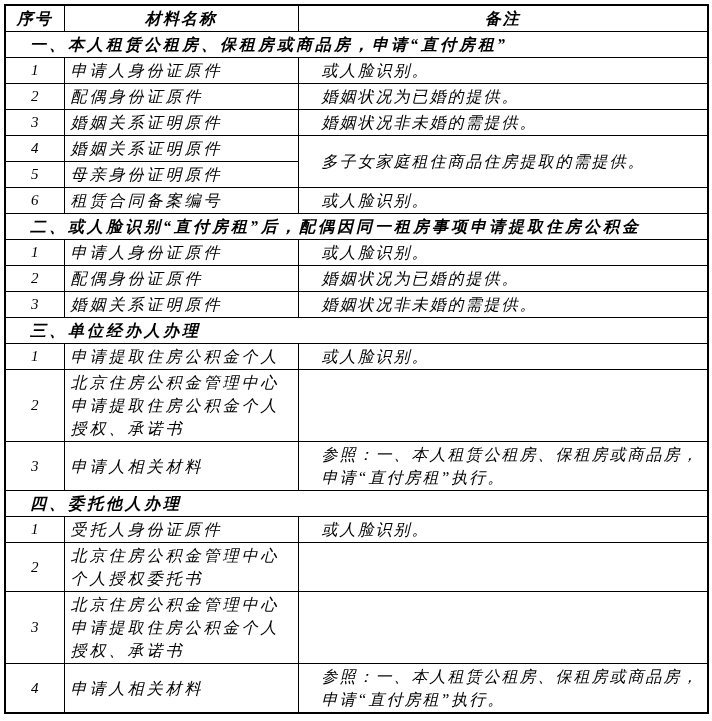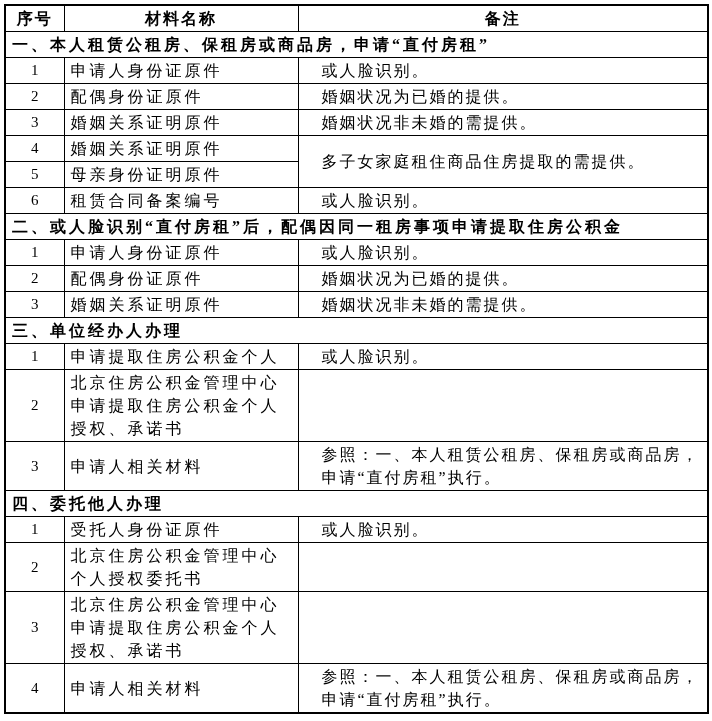--- a/index.html
+++ b/index.html
@@ -7,20 +7,21 @@
     padding: 0;
     background: #ffffff;
     width: 712px;
     height: 721px;
     overflow: hidden;
     font-family: "Liberation Serif", "DejaVu Serif", serif;
     color: #000000;
   }
   .doc-wrap {
     padding: 4px 0 0 4px;
+    font-style: italic;
   }
   table.materials {
     border-collapse: collapse;
     table-layout: fixed;
     width: 703px;
     border: 2px solid #000000;
   }
   col.c-no { width: 59px; }
   col.c-material { width: 234px; }
   col.c-remark { width: 410px; }
@@ -49,21 +50,21 @@
   }
   td.cell-remark {
     text-align: left;
     letter-spacing: 2px;
     padding-left: 23px;
   }
   tr.section-row td {
     font-weight: bold;
     text-align: left;
     letter-spacing: 3px;
-    padding-left: 6px;
+    padding-left: 24px;
   }
   .line { display: block; }
 </style>
 </head>
 <body>
 
 <div class="doc-wrap">
   <table class="materials">
     <colgroup>
       <col class="c-no">

